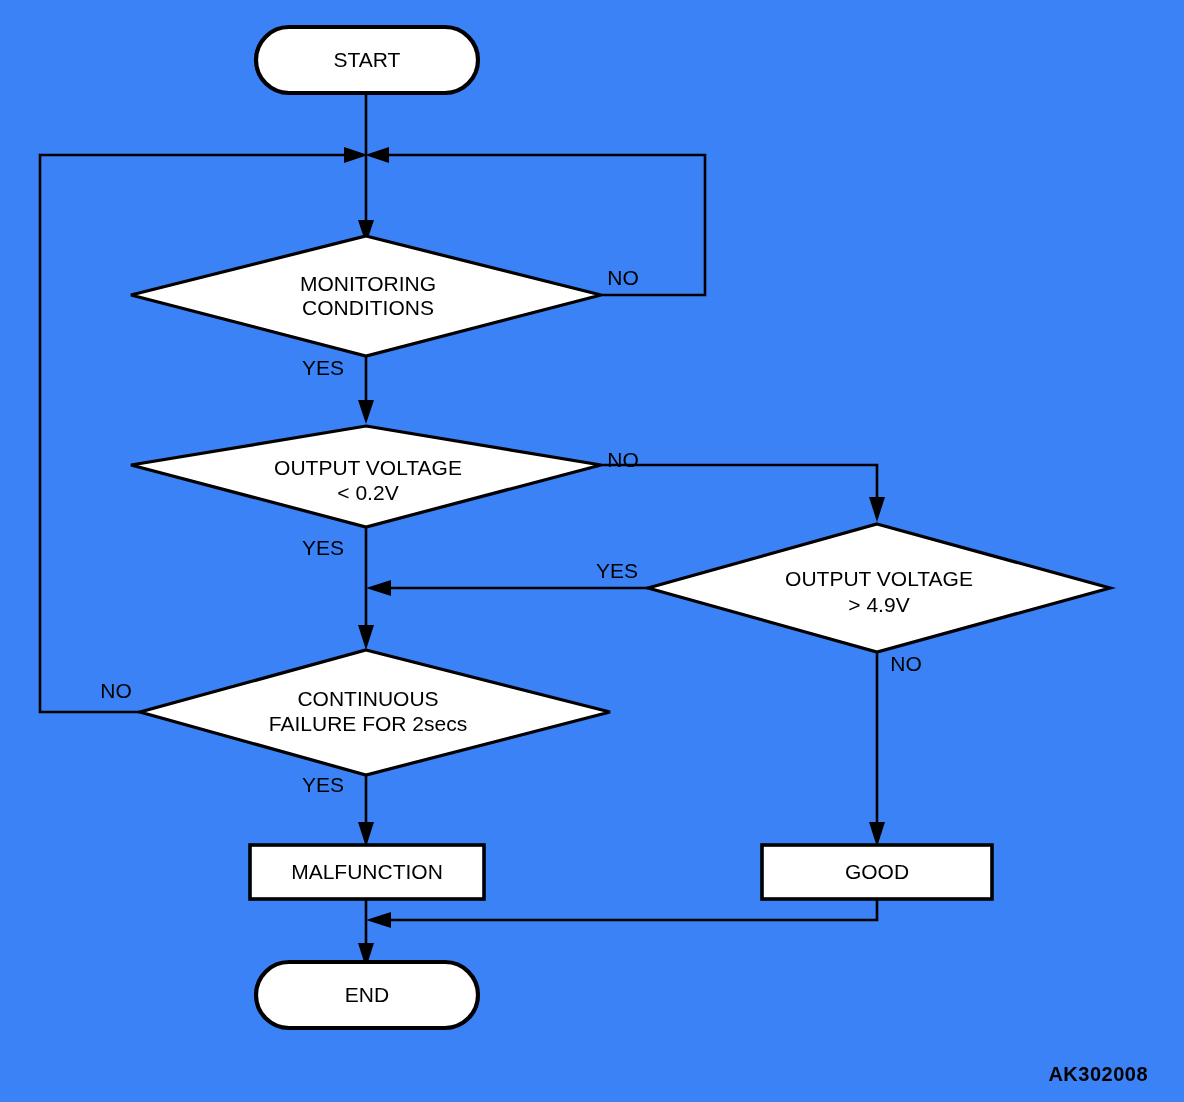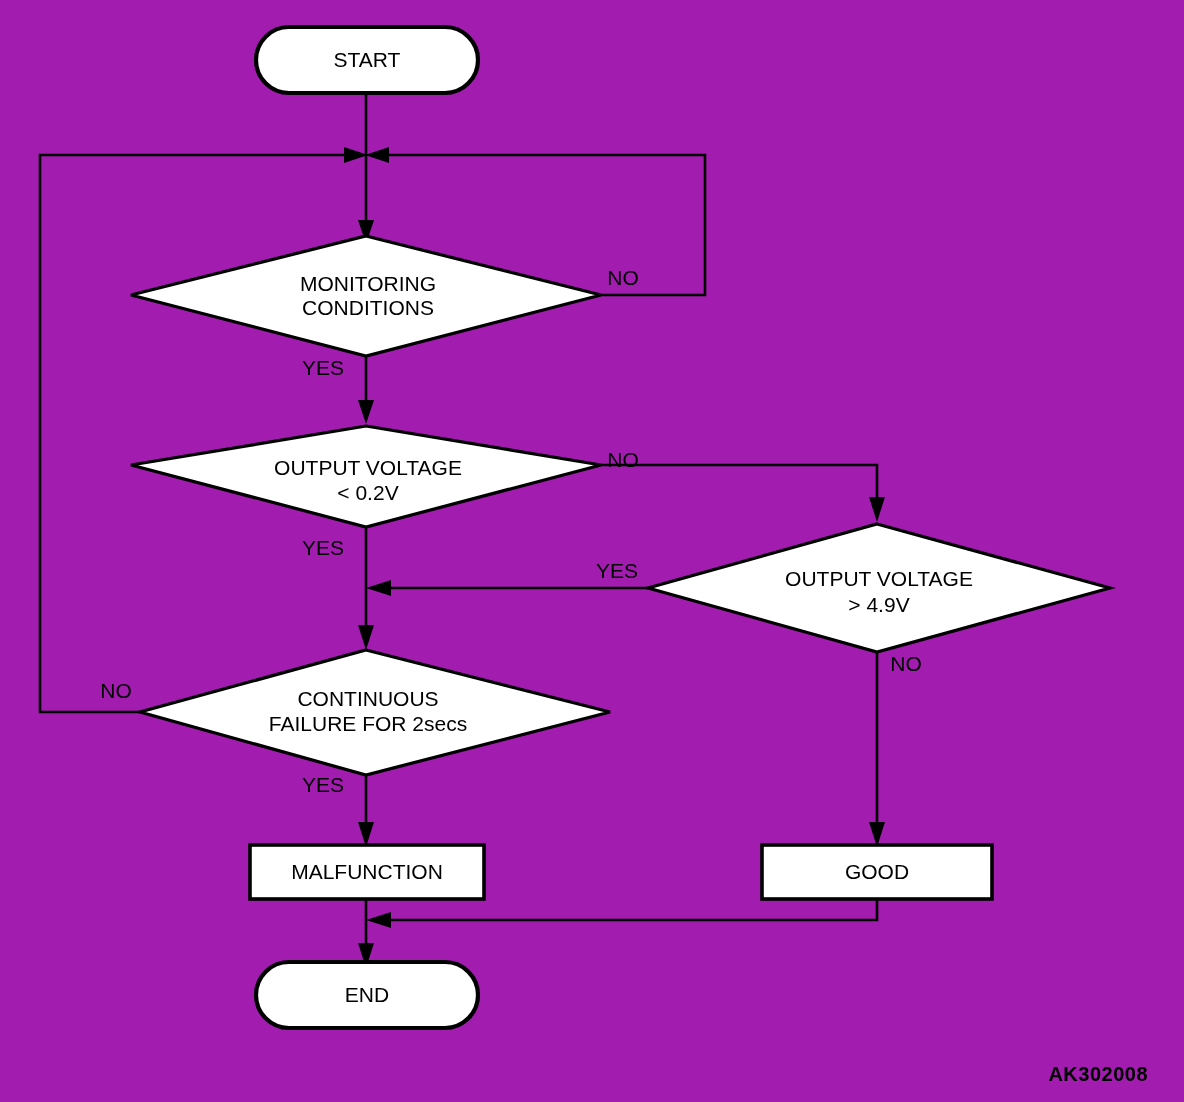--- a/index.html
+++ b/index.html
@@ -10,21 +10,21 @@
   body {
     width: 1184px;
     height: 1102px;
     font-family: "Liberation Sans", sans-serif;
     overflow: hidden;
   }
   #flowchart-root {
     position: relative;
     width: 1184px;
     height: 1102px;
-    background: #a21caf;
+    background: #3b82f6;
   }
   svg.chart-canvas {
     position: absolute;
     left: 0;
     top: 0;
     width: 1184px;
     height: 1102px;
   }
   .shape-outline {
     fill: #ffffff;

